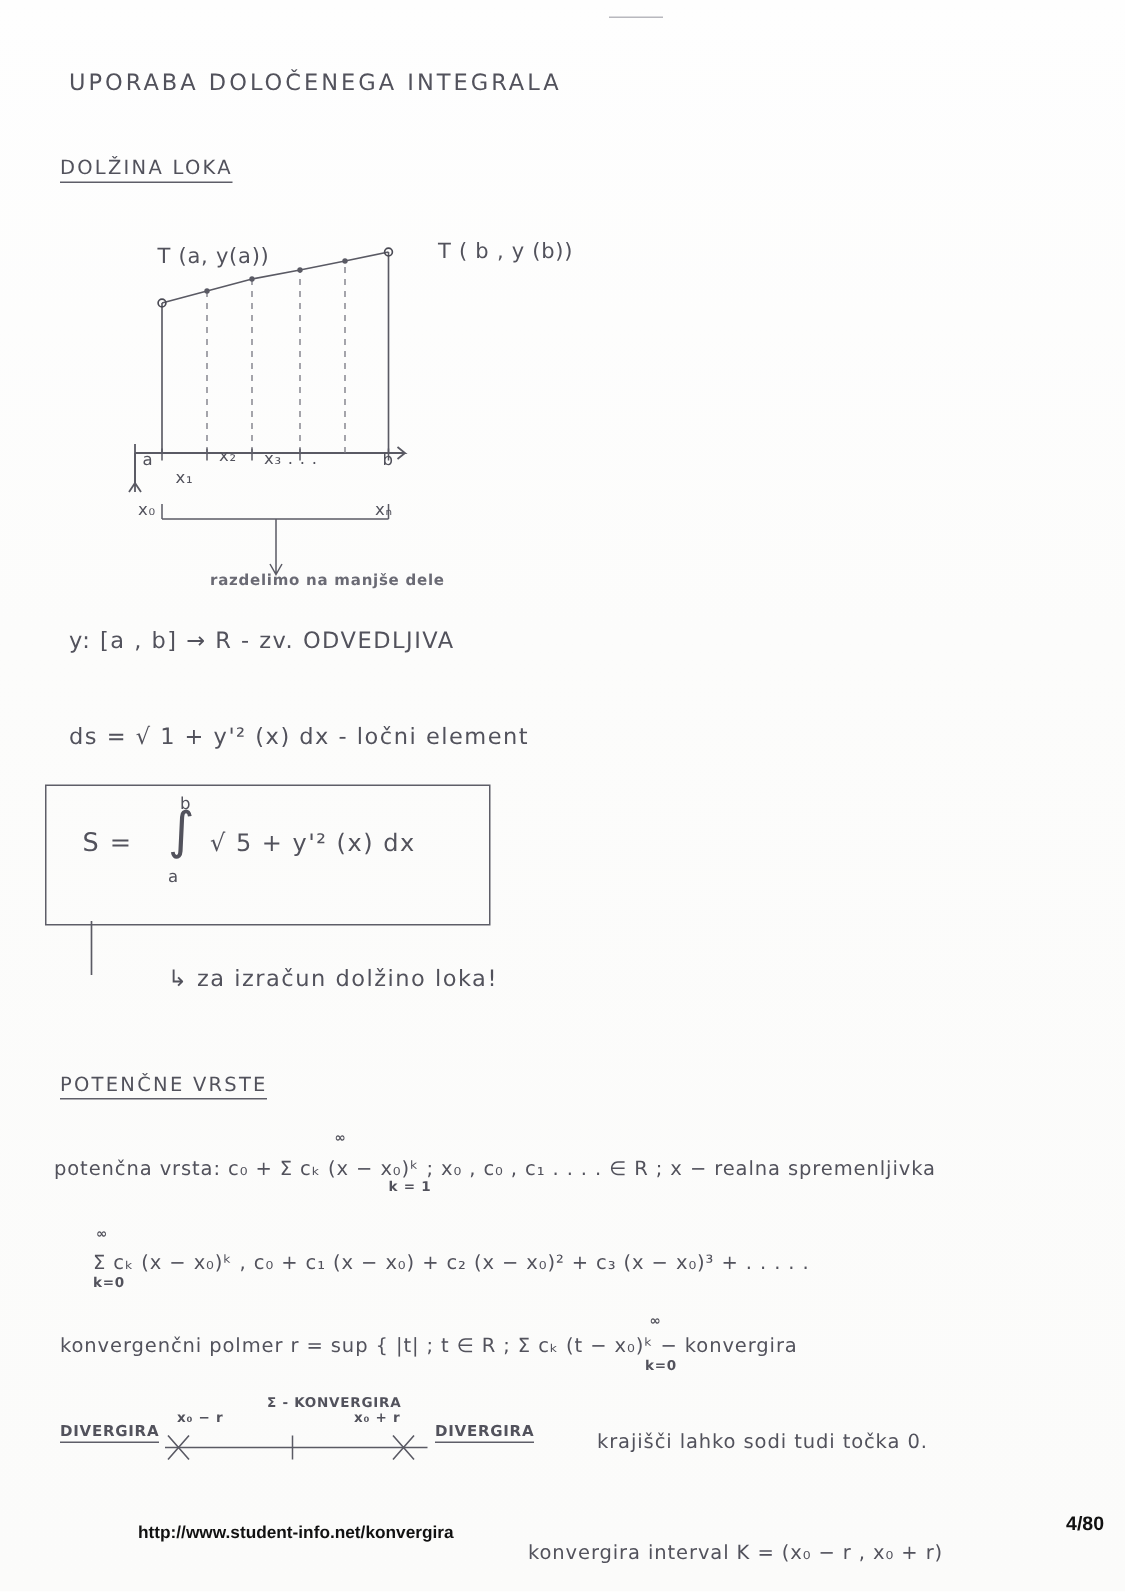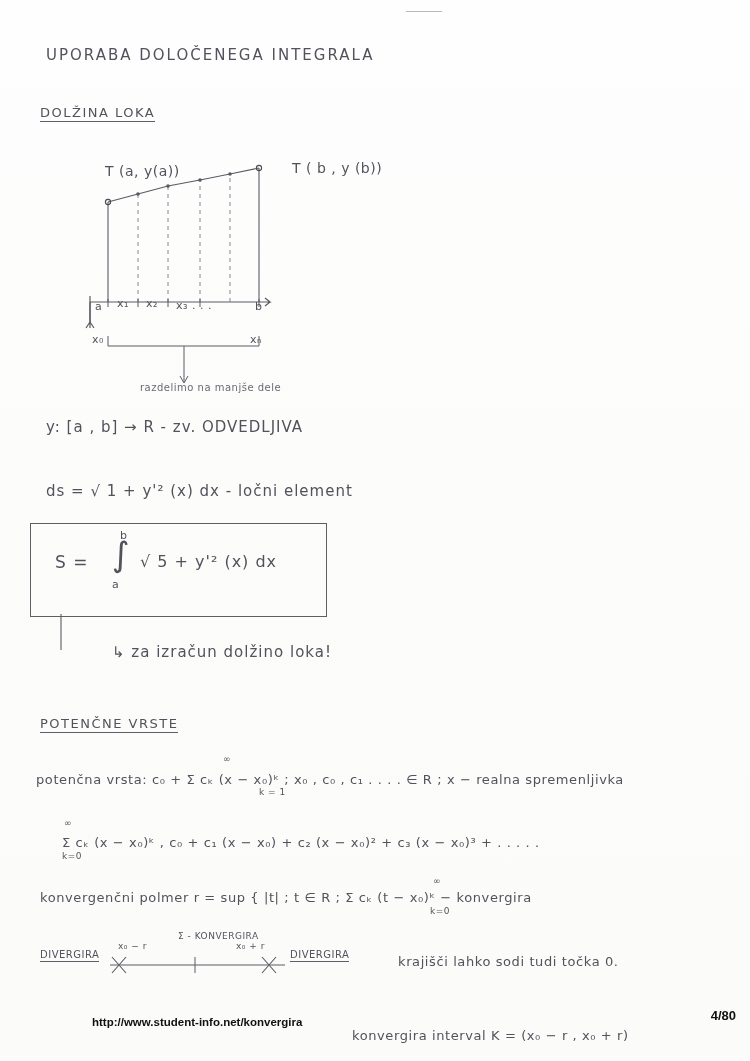--- a/index.html
+++ b/index.html
@@ -29,21 +29,21 @@
   .hw {
     position: absolute;
     font-family: "DejaVu Sans", sans-serif;
     color: #52525c;
     letter-spacing: 0.5px;
     white-space: nowrap;
     transform-origin: left top;
   }
   .ink-light { color: #6a6a74; }
   .small { font-size: 11px; }
-  .tiny { font-size: 9px; }
+  .tiny { font-size: 9px; font-weight: bold; }
   .under {
     border-bottom: 1px solid #5e5e68;
     padding-bottom: 1px;
   }
   .title-line {
     font-size: 15px;
     letter-spacing: 2px;
   }
   .sec {
     font-size: 13px;
@@ -144,21 +144,21 @@
       <line x1="199" y1="186" x2="199" y2="196" stroke="#5a5a64" stroke-width="1"></line>
       <line x1="48" y1="196" x2="199" y2="196" stroke="#5a5a64" stroke-width="1"></line>
       <path d="M124,196 L124,232 M120,226 L124,233 L128,226" stroke="#5a5a64" stroke-width="1" fill="none"></path>
     </svg>
   </div>
 
   <div class="hw" style="left:105px; top:163px; font-size:14px;">T (a, y(a))</div>
   <div class="hw" style="left:292px; top:160px; font-size:14px;">T ( b , y (b))</div>
 
   <div class="hw small" style="left:95px; top:300px;">a</div>
-  <div class="hw small" style="left:117px; top:297px;">x₁</div>
+  <div class="hw small" style="left:117px; top:312px;">x₁</div>
   <div class="hw small" style="left:146px; top:297px;">x₂</div>
   <div class="hw small" style="left:176px; top:299px;">x₃ . . .</div>
   <div class="hw small" style="left:255px; top:300px;">b</div>
 
   <div class="hw small" style="left:92px; top:333px;">x₀</div>
   <div class="hw small" style="left:250px; top:333px;">xₙ</div>
 
   <div class="hw tiny ink-light" style="left:140px; top:382px; font-size:10px;">razdelimo na manjše dele</div>
 
   <div class="hw eq" style="left:46px; top:418px;text-align:right;">y: [a , b] → R  - zv. ODVEDLJIVA</div>

